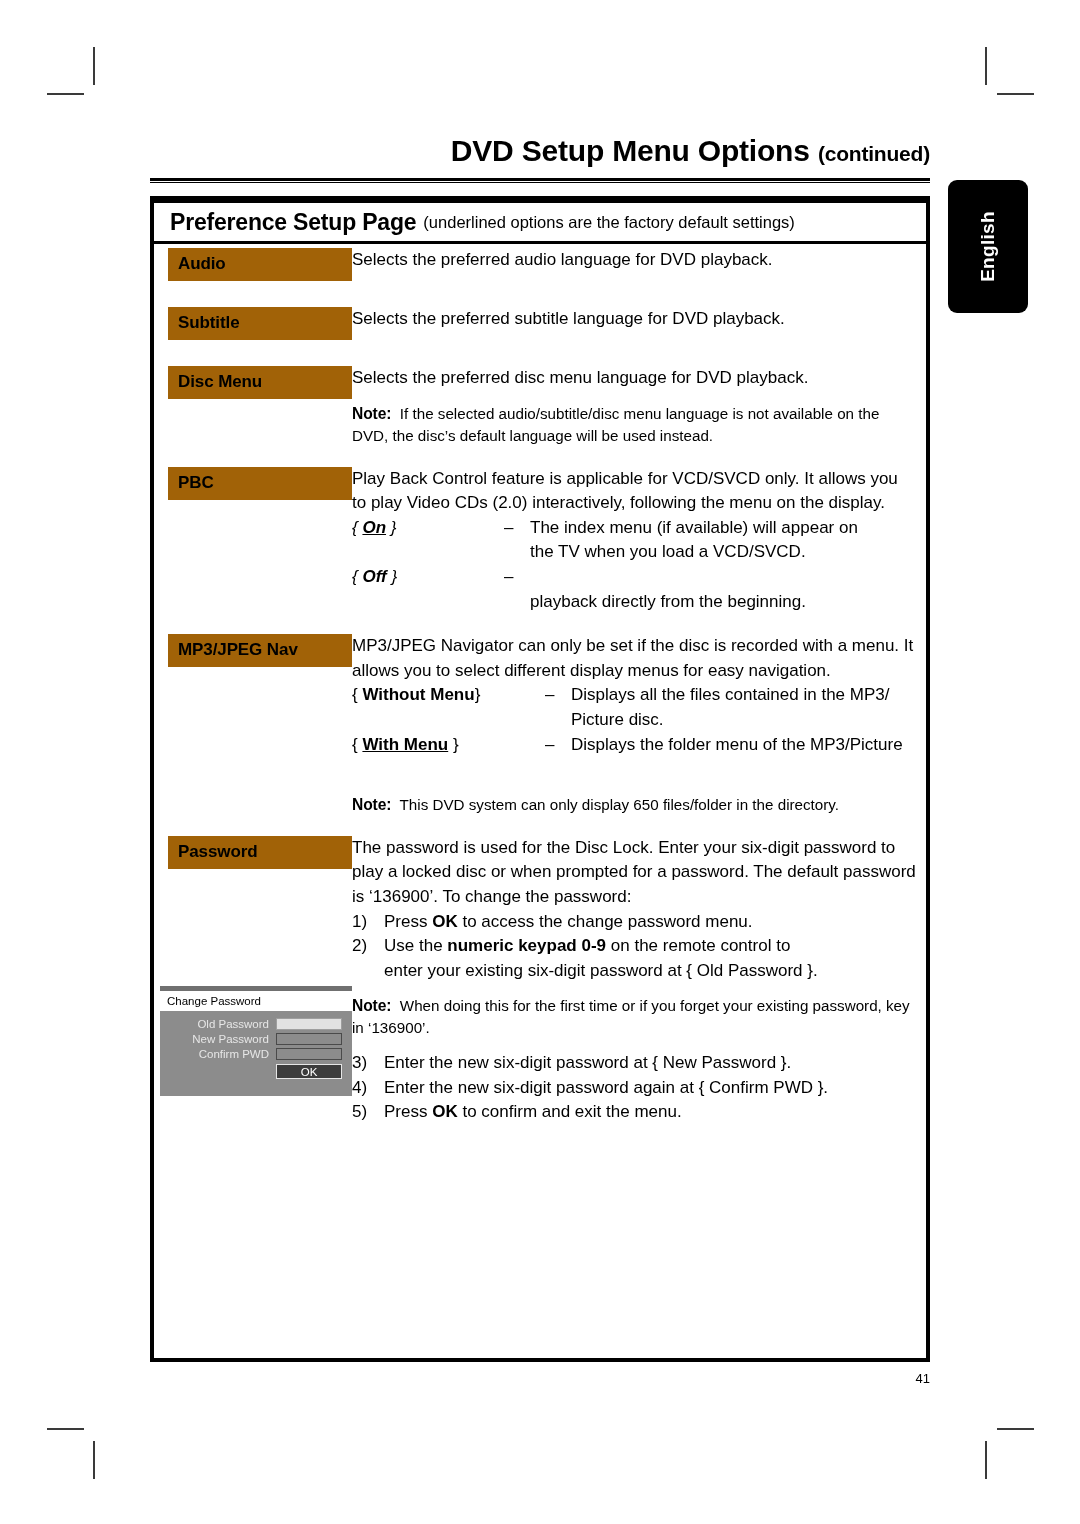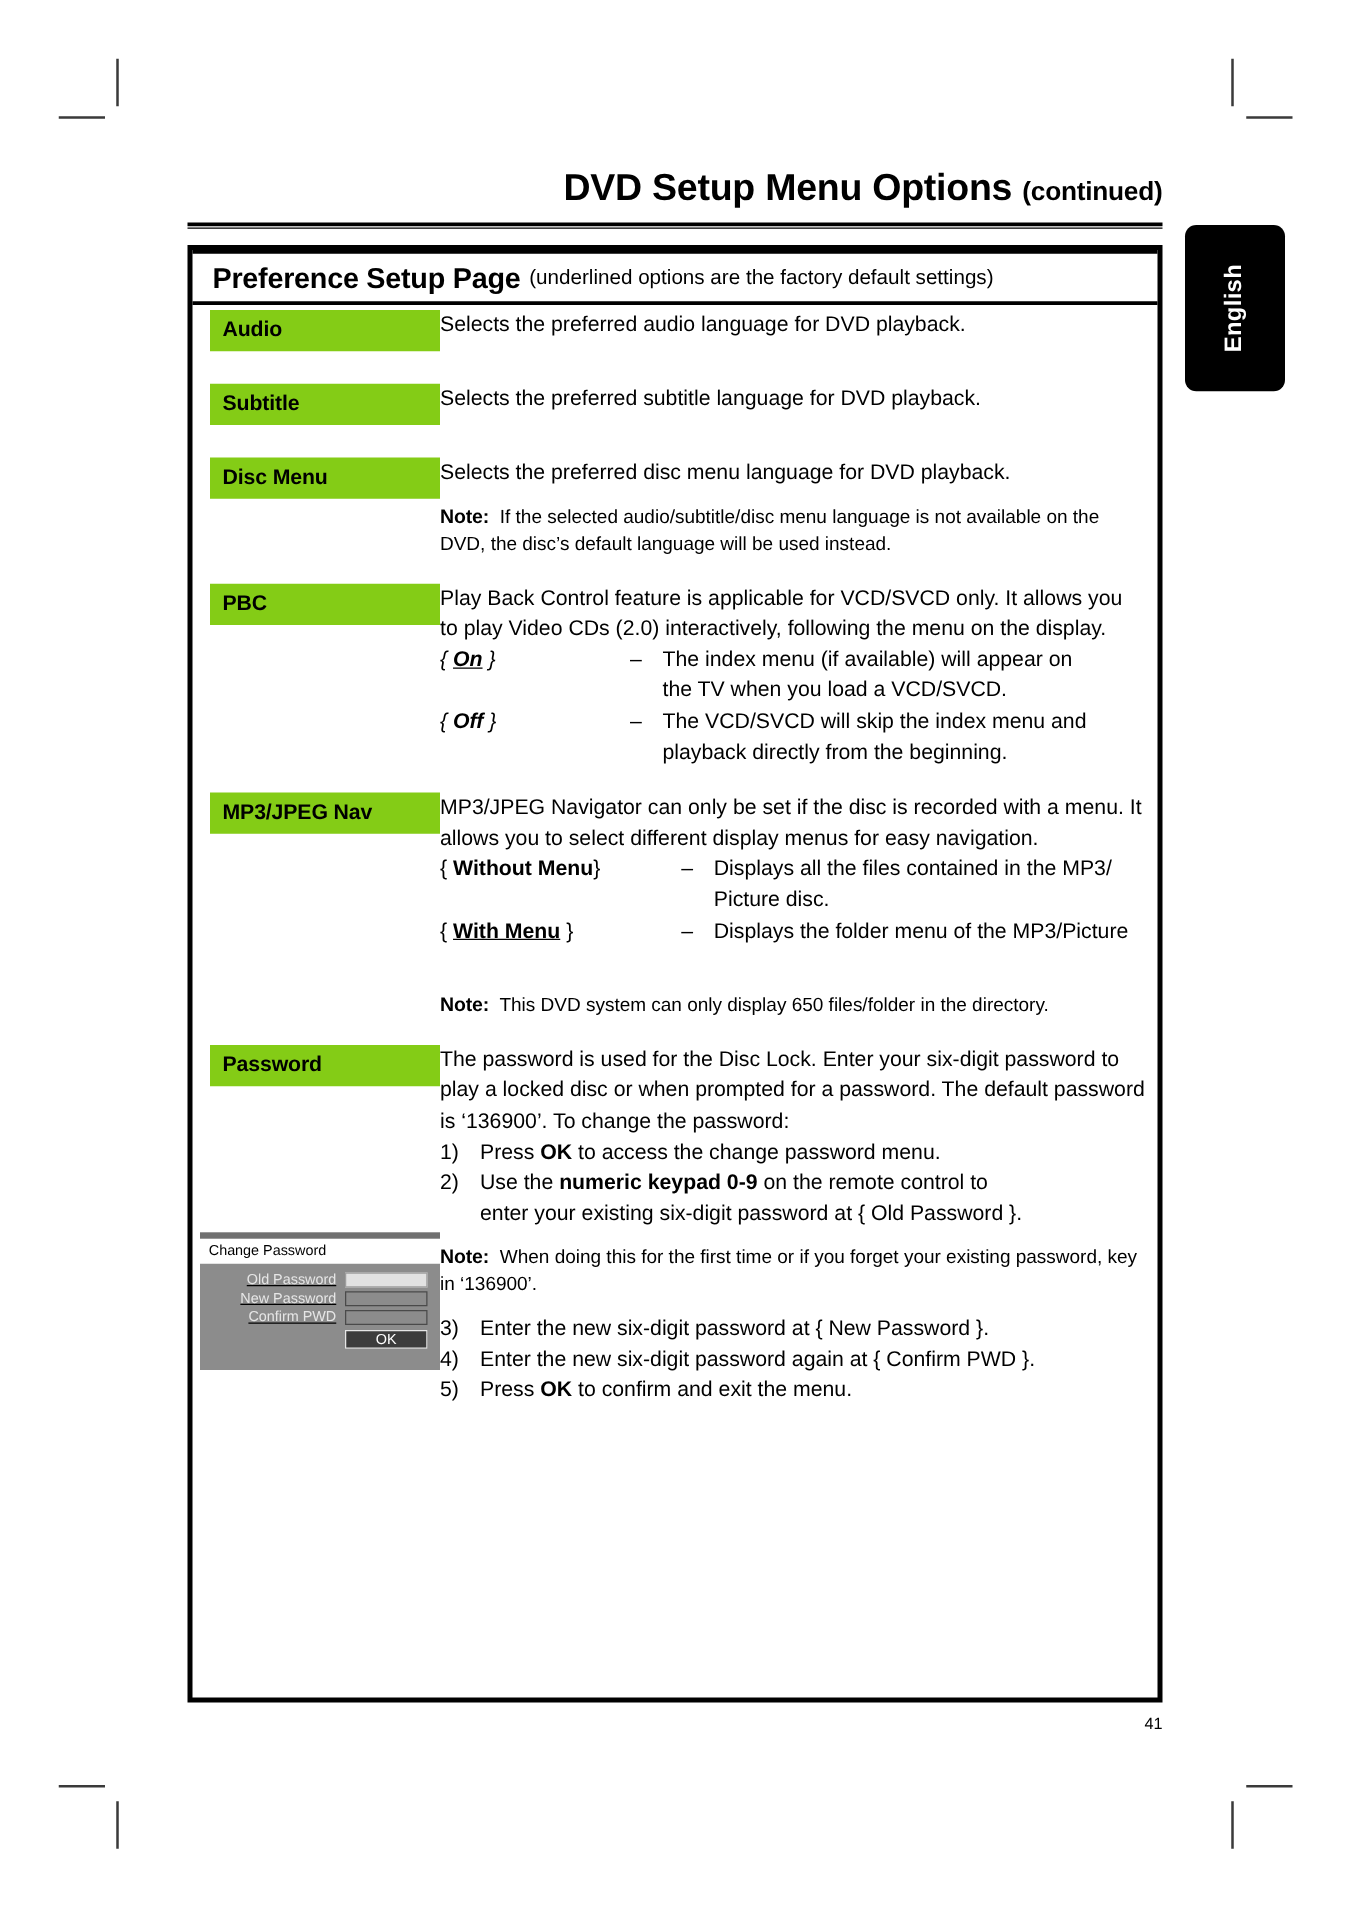--- a/index.html
+++ b/index.html
@@ -138,21 +138,21 @@
     align-items: flex-start;
   }
   .label-cell {
     width: 198px;
     flex: 0 0 198px;
     padding-left: 14px;
     box-sizing: border-box;
   }
   .label-chip {
     display: block;
-    background: #84cc16;
+    background: #a16207;
     font-size: 17px;
     font-weight: bold;
     padding: 6px 0 7px 10px;
     letter-spacing: -0.1px;
   }
   .body-cell {
     flex: 1 1 auto;
     padding-right: 10px;
     font-size: 17px;
     line-height: 24.6px;
@@ -220,21 +220,20 @@
   }
   .cp-fields {
     padding: 7px 0 0 0;
   }
   .cp-row {
     display: flex;
     align-items: center;
     justify-content: flex-end;
     margin-bottom: 3px;
     padding-right: 10px;
-    text-decoration: underline;
   }
   .cp-label {
     color: #e6e6e6;
     font-size: 11.5px;
     margin-right: 7px;
     white-space: nowrap;
   }
   .cp-input {
     width: 66px;
     height: 12px;
@@ -360,21 +359,20 @@
         <span class="opt-desc opt-cont">the TV when you load a VCD/SVCD.</span>
       </div>
 
       <div class="opt-line">
         <span class="opt-key w1">
           <span>{</span>
           <b>Off</b>
           <span>}</span>
         </span>
         <span class="opt-dash">–</span>
-        <span class="opt-desc">The VCD/SVCD will skip the index menu and</span>
       </div>
       <div class="opt-line">
         <span class="opt-key w1">&nbsp;</span>
         <span class="opt-dash">&nbsp;</span>
         <span class="opt-desc opt-cont">playback directly from the beginning.</span>
       </div>
     </div>
   </div>
 
   <div class="spacer-md"></div>

